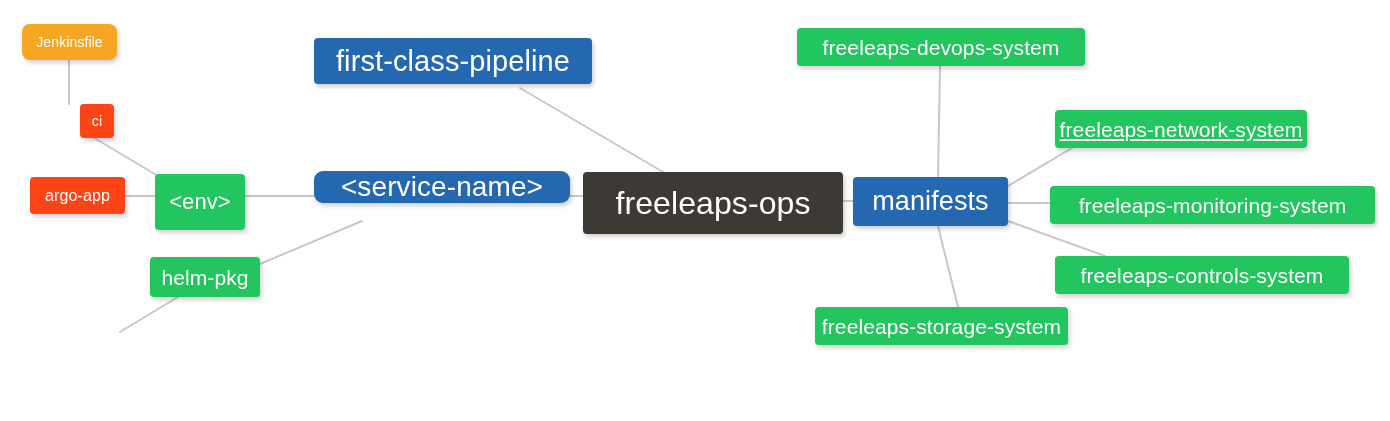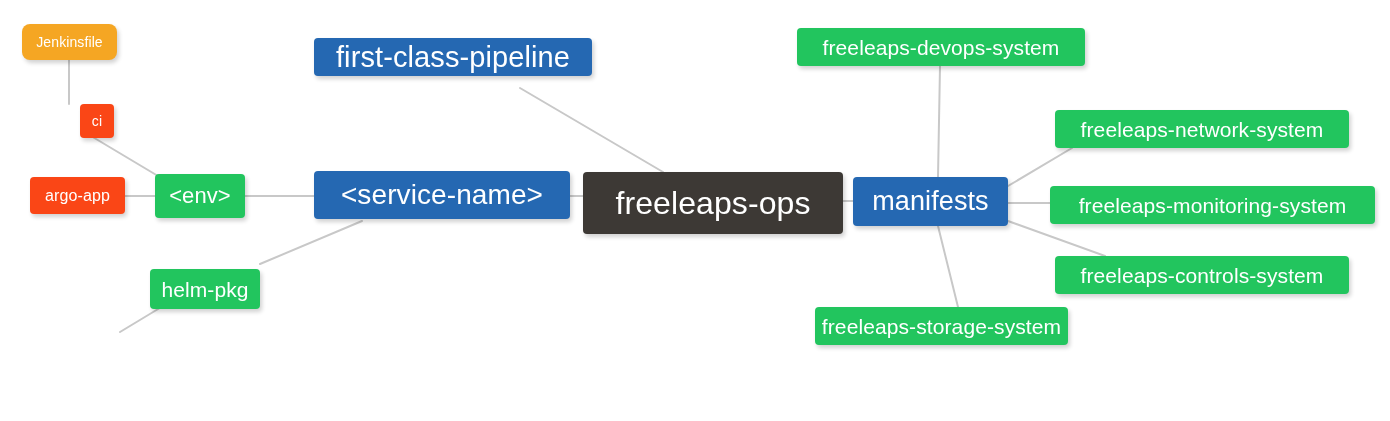--- a/index.html
+++ b/index.html
@@ -64,42 +64,42 @@
     </svg>
 <div class="node" style="left: 22px; top: 24px; width: 95px; height: 36px; background: rgb(245, 166, 35); font-size: 14px; border-radius: 8px;">
       <span class="node-label">Jenkinsfile</span>
     </div>
     <div class="node" style="left: 52px; top: 104px; width: 34px; height: 34px; background: rgb(250, 70, 22); font-size: 14px; margin-left: 28px;">
       <span class="node-label">ci</span>
     </div>
     <div class="node" style="left: 30px; top: 177px; width: 95px; height: 37px; background: rgb(250, 70, 22); font-size: 16px;">
       <span class="node-label">argo-app</span>
     </div>
-    <div class="node" style="left: 155px; top: 174px; width: 90px; height: 44px; background: rgb(34, 197, 94); font-size: 22px;">
+    <div class="node" style="left: 155px; top: 174px; width: 90px; height: 56px; background: rgb(34, 197, 94); font-size: 22px;">
       <span class="node-label">&lt;env&gt;</span>
     </div>
-    <div class="node" style="left: 150px; top: 269px; width: 110px; height: 40px; background: rgb(34, 197, 94); font-size: 21px;">
+    <div class="node" style="left: 150px; top: 257px; width: 110px; height: 40px; background: rgb(34, 197, 94); font-size: 21px;">
       <span class="node-label">helm-pkg</span>
     </div>
-    <div class="node" style="left: 314px; top: 38px; width: 278px; height: 38px; background: rgb(37, 104, 178); font-size: 29px;">
+    <div class="node" style="left: 314px; top: 38px; width: 278px; height: 46px; background: rgb(37, 104, 178); font-size: 29px;">
       <span class="node-label">first-class-pipeline</span>
     </div>
-    <div class="node" style="left: 314px; top: 171px; width: 256px; height: 48px; background: rgb(37, 104, 178); font-size: 28px;">
+    <div class="node" style="left: 314px; top: 171px; width: 256px; height: 32px; background: rgb(37, 104, 178); font-size: 28px; border-radius: 9px;">
       <span class="node-label">&lt;service-name&gt;</span>
     </div>
     <div class="node" style="left: 583px; top: 172px; width: 260px; height: 62px; background: rgb(61, 57, 53); font-size: 32px;">
       <span class="node-label">freeleaps-ops</span>
     </div>
     <div class="node" style="left: 853px; top: 177px; width: 155px; height: 49px; background: rgb(37, 104, 178); font-size: 27px;">
       <span class="node-label">manifests</span>
     </div>
     <div class="node" style="left: 797px; top: 28px; width: 288px; height: 38px; background: rgb(34, 197, 94); font-size: 21px;">
       <span class="node-label">freeleaps-devops-system</span>
     </div>
-    <div class="node" style="left: 1055px; top: 110px; width: 294px; height: 38px; background: rgb(34, 197, 94); font-size: 21px;">
+    <div class="node" style="left: 1055px; top: 110px; width: 252px; height: 38px; background: rgb(34, 197, 94); font-size: 21px; text-decoration: underline;">
       <span class="node-label">freeleaps-network-system</span>
     </div>
     <div class="node" style="left: 1050px; top: 186px; width: 325px; height: 38px; background: rgb(34, 197, 94); font-size: 21px; justify-content: center;">
       <span class="node-label">freeleaps-monitoring-system</span>
     </div>
     <div class="node" style="left: 1055px; top: 256px; width: 294px; height: 38px; background: rgb(34, 197, 94); font-size: 21px;">
       <span class="node-label">freeleaps-controls-system</span>
     </div>
     <div class="node" style="left: 815px; top: 307px; width: 253px; height: 38px; background: rgb(34, 197, 94); font-size: 21px; align-items: center;">
       <span class="node-label">freeleaps-storage-system</span>

